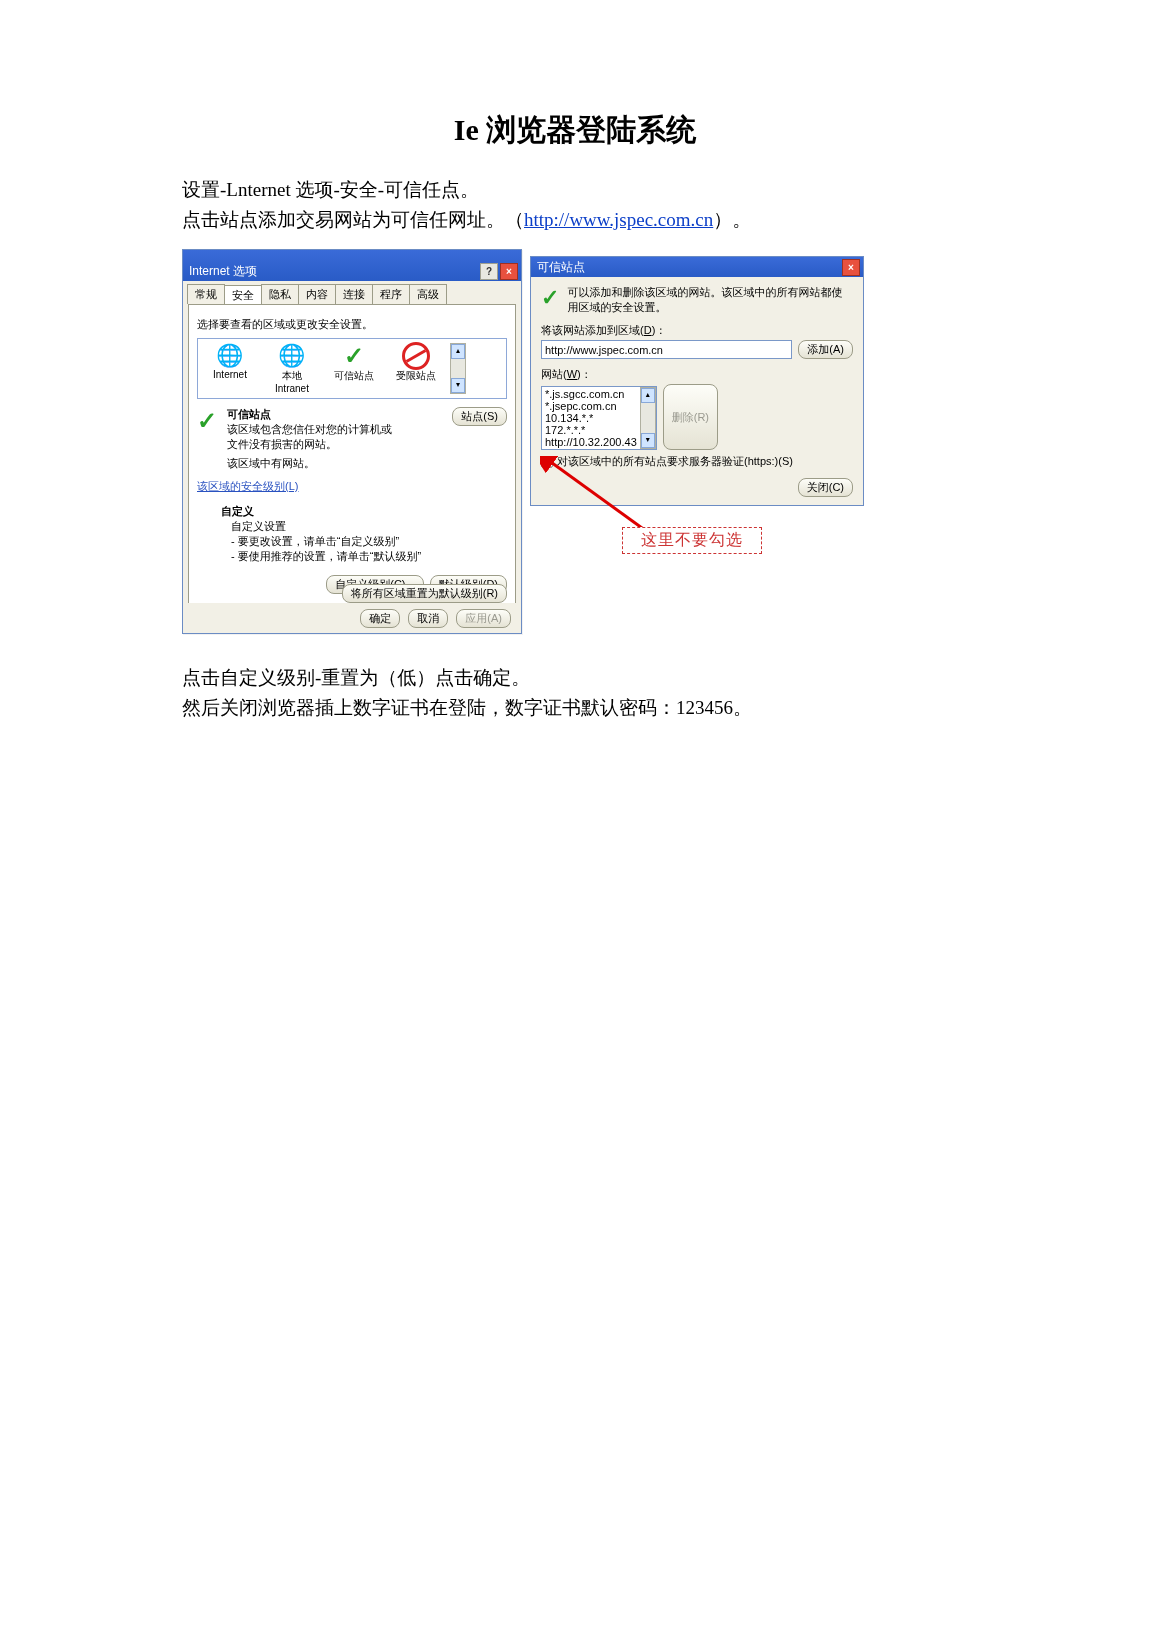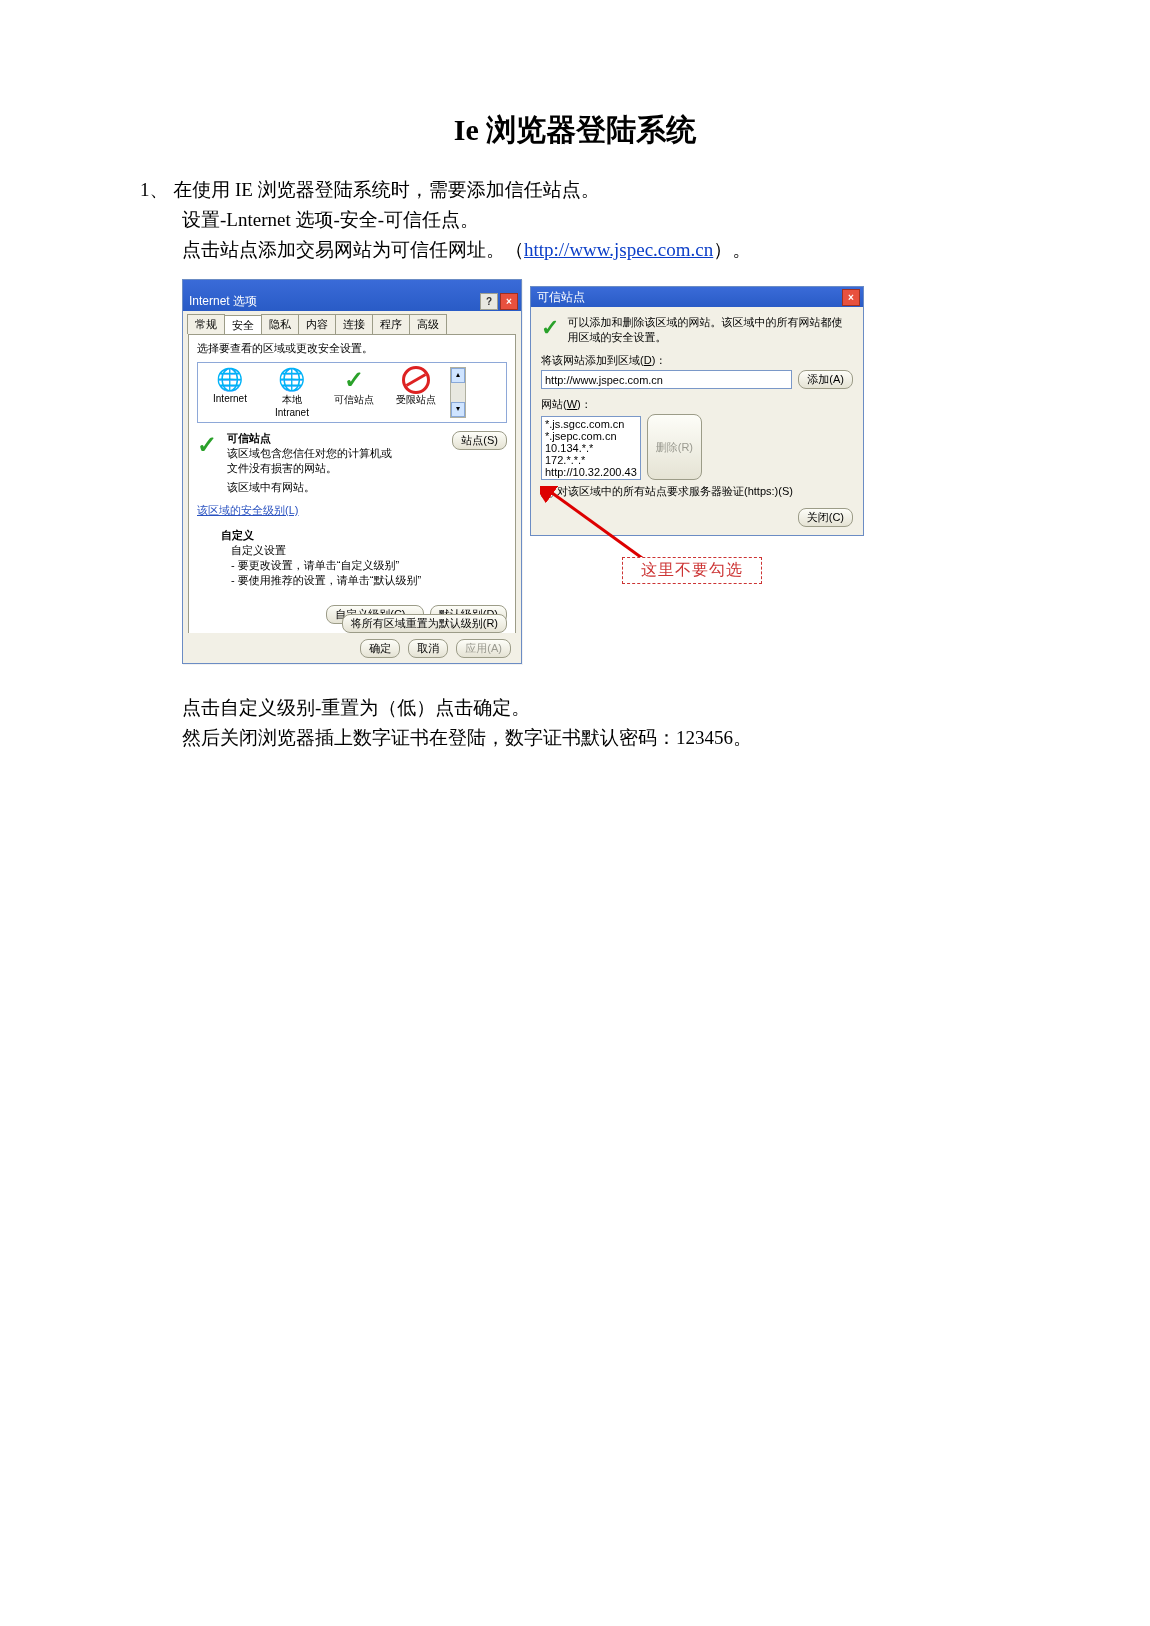--- a/index.html
+++ b/index.html
@@ -30,21 +30,21 @@
           padding:11px 3px 0 6px; color:#fff; font-size:12px; }
   .titlebtns { display:flex; gap:2px; }
   .titlebtn { width:16px; height:15px; background:#e8e8e0; border:1px solid #a0a090;
               display:flex; align-items:center; justify-content:center; font-size:10px; font-weight:bold; color:#333;}
   .titlebtn.close{ background:#e8513e; color:#fff; border-color:#a03020;}
   .tabs { display:flex; padding:3px 4px 0 4px; gap:0;font-family:Liberation Serif, serif; }
   .tab { padding:2px 7px; border:1px solid #9c9c88; background:#f2f0e6; border-bottom:none;
          margin-right:-1px; font-size:11px; cursor:pointer; }
   .tab.sel { background:#fff; position:relative; top:1px; }
   .panel { margin:0 5px 5px 5px; background:#fff; border:1px solid #9c9c88;
-           padding:6px 8px 8px 8px; height:310px; box-sizing:border-box; position:relative; }
+           padding:12px 8px 8px 8px; height:310px; box-sizing:border-box; position:relative; }
   .zone-row { display:flex; align-items:flex-start; gap:6px; margin-top:6px;
               border:1px solid #8ea8d8; padding:4px; background:#fff; }
   .zone { width:56px; text-align:center; font-size:10px; }
   .zone .ico { height:26px; display:flex; align-items:center; justify-content:center; }
   .globe{ font-size:22px;} .check{ color:#2aa12a; font-size:24px; font-weight:bold;}
   .stop{ width:22px; height:22px; border:3px solid #d22; border-radius:50%; position:relative;}
   .stop:after{ content:""; position:absolute; left:0; right:0; top:50%; height:3px; background:#d22; transform:translateY(-50%) rotate(-30deg);}
   .scrollbar-v{ width:14px; align-self:stretch; background:#e8e8e0; border:1px solid #b0b0a0; display:flex; flex-direction:column; justify-content:space-between;}
   .sbtn{ height:13px; background:#cfe4ff; border:1px solid #88a8d8; font-size:8px; text-align:center; line-height:11px;}
   .trust-box { margin-top:8px; display:flex; gap:6px; }
@@ -66,37 +66,36 @@
   .dlg2 .titlebar2{ height:20px; background:linear-gradient(#3a6bd8,#295bc6);
           display:flex; align-items:center; justify-content:space-between;
           padding:0 3px 0 6px; color:#fff; font-size:12px; }
   .dlg2 .body{ padding:8px 10px; position:relative; height:calc(100% - 20px); box-sizing:border-box;}
   .intro{ display:flex; gap:8px; align-items:flex-start; }
   .lblrow{ margin-top:8px; }
   .under{ text-decoration:underline; }
   .fieldrow{ display:flex; gap:6px; margin-top:2px; }
   input.tb{ flex:1; height:17px; border:1px solid #7a98c8; padding:0 3px; font-size:11px; font-family:Tahoma,Arial;}
   .listbox{ margin-top:2px; height:62px; border:1px solid #7a98c8; background:#fff;
-            overflow:hidden; display:flex;flex-direction:column; }
+            overflow:hidden; display:flex; }
   .listbox ul{ flex:1; margin:0; padding:1px 3px; list-style:none; font-size:11px; line-height:12px; font-family:Tahoma,Arial;}
   .cbrow{ margin-top:4px; display:flex; align-items:center; gap:4px; font-size:11px;}
   .cbrow input[type=checkbox]{ width:12px; height:12px; margin:0;}
   
   .callout{ position:absolute; left:440px; top:278px; width:140px; }
   .callout .box{ border:1px dashed #c33; padding:2px 4px; font-size:16px; color:#c33; text-align:center;
                  font-family:"SimSun",serif; background:#fff; letter-spacing:1px;}
   svg.arrow{ position:absolute; left:358px; top:207px; width:130px; height:95px; pointer-events:none;}
 </style>
 </head>
 <body>
 
 <div class="page">
   <h1 class="title">Ie 浏览器登陆系统</h1>
 
-  <div class="doc-line">1、 在使用 IE 浏览器登陆系统时，需要添加信任站点。</div>
   <div class="doc-line indent1">设置-Lnternet 选项-安全-可信任点。</div>
   <div class="doc-line indent1">
     <span>点击站点添加交易网站为可信任网址。（</span><a class="url" href="#">http://www.jspec.com.cn</a><span>）。</span>
   </div>
 
   <div class="figures">
 
     <div class="dlg1">
       <div class="titlebar">
         <span>Internet 选项</span>

